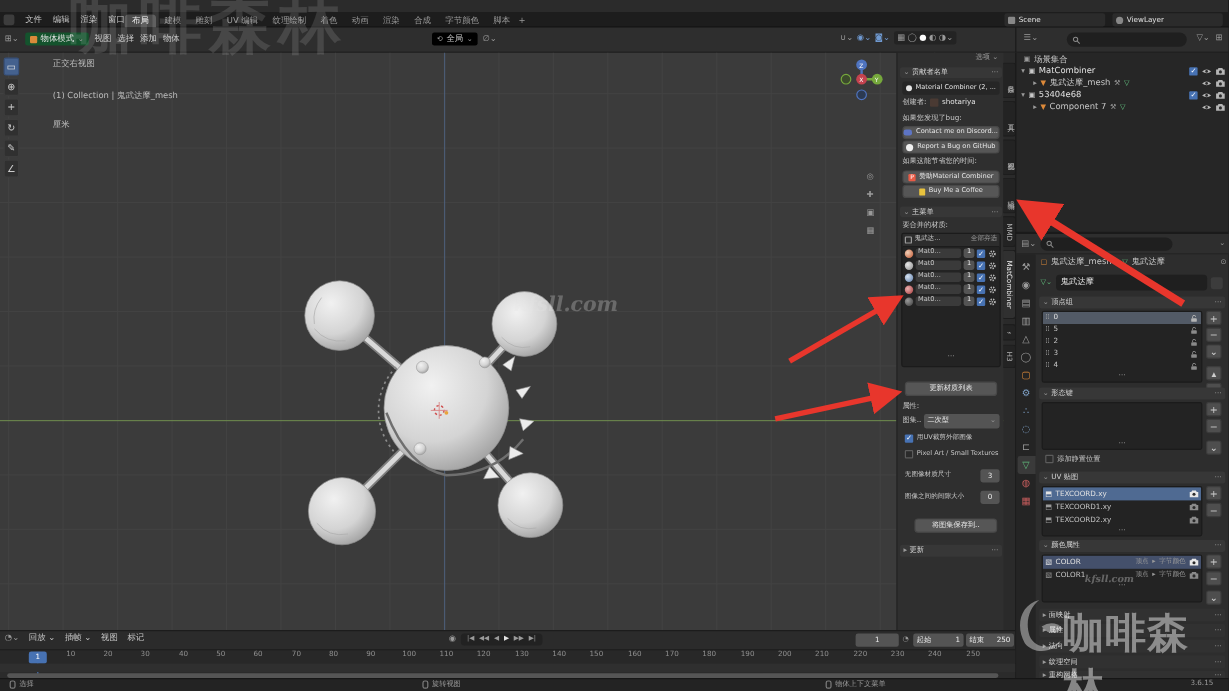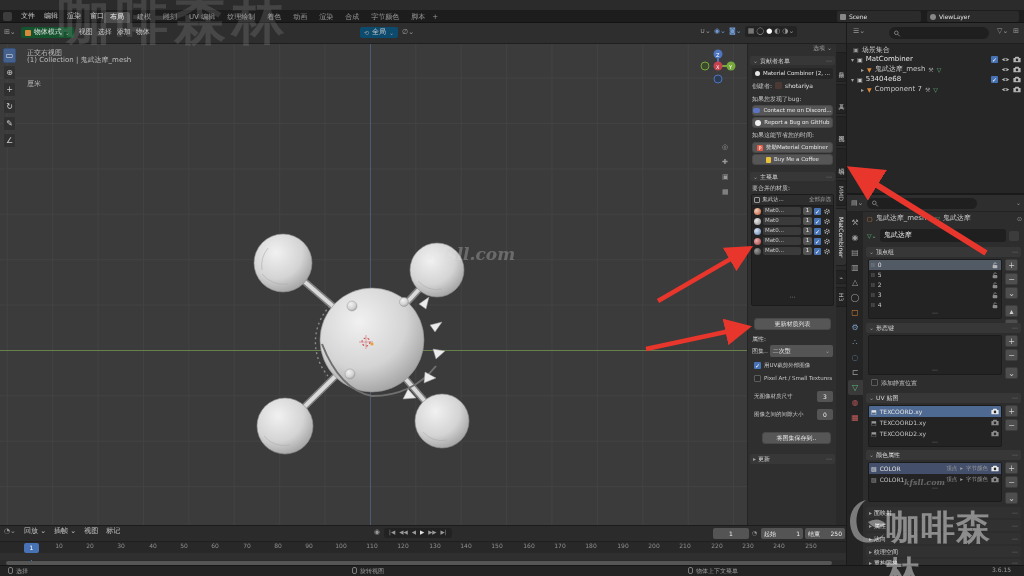--- a/index.html
+++ b/index.html
@@ -77,21 +77,21 @@
         <span style="width:6px;height:6px;background:#d88a3a;border-radius:1px"></span>
         <span class="t f7 lt">物体模式</span>
         <span class="t f6 dim">⌄</span>
       </span>
       <span class="t f7">视图</span>
       <span class="t f7">选择</span>
       <span class="t f7">添加</span>
       <span class="t f7">物体</span>
     </div>
     <div class="abs fr" style="left:360px;top:4px;gap:4px">
-      <span class="fr" style="gap:3px;background:#0c4a6e;border-radius:2px;padding:2px 4px">
+      <span class="fr" style="gap:3px;background:#000000;border-radius:2px;padding:2px 4px">
         <span class="t f6 dim">⟲</span>
         <span class="t f7">全局</span>
         <span class="t f6 dim">⌄</span>
       </span>
       <span class="t f7 dim">∅⌄</span>
     </div>
     <div class="abs fr" style="left:700px;top:3px;gap:3px">
       <span class="t f7 dim">∪⌄</span>
       <span class="t f7" style="color:#6f99d0">◉⌄</span>
       <span class="t f7" style="color:#6f99d0">◙⌄</span>
@@ -115,23 +115,23 @@
     </div>
     <span class="abs t f7 dim" style="left:150px;top:5px">▽⌄</span>
     <span class="abs t f7 dim" style="left:166px;top:5px">⊞</span>
   </div>
 
   <div class="abs" style="left:0;top:44px;width:846px;height:481px;background-color:#3b3b3b;background-image:linear-gradient(#424242 1px,transparent 1px),linear-gradient(90deg,#424242 1px,transparent 1px);background-size:45.4px 45.4px;background-position:6.8px 33.6px">
 
     <div class="abs" style="left:0;top:306px;width:846px;height:1px;background:rgba(110,140,78,.85)"></div>
     <div class="abs" style="left:370px;top:0;width:1px;height:481px;background:rgba(78,96,124,.85)"></div>
 
-    <div class="abs" style="left:27px;top:6px">
+    <div class="abs" style="left:44px;top:6px">
       <div class="t f7" style="color:#bdbdbd">正交右视图</div>
-      <div class="t f7" style="color:#bdbdbd;margin-top:0">(1) Collection | 鬼武达摩_mesh</div>
+      <div class="t f7" style="color:#bdbdbd;margin-top:20px">(1) Collection | 鬼武达摩_mesh</div>
       <div class="t f7" style="color:#bdbdbd;margin-top:17px">厘米</div>
     </div>
 
     <div class="abs" style="left:3px;top:4px;display:flex;flex-direction:column;gap:2px">
       <div class="colbtn" style="background:#44618e;border-color:#37507a;color:#e8e8e8;height:15px">▭</div>
       <div class="colbtn" style="background:#303030;height:15px">⊕</div>
       <div class="colbtn" style="background:#303030;height:15px">+</div>
       <div class="colbtn" style="background:#303030;height:15px">↻</div>
       <div class="colbtn" style="background:#303030;height:15px">✎</div>
       <div class="colbtn" style="background:#303030;height:15px">∠</div>

